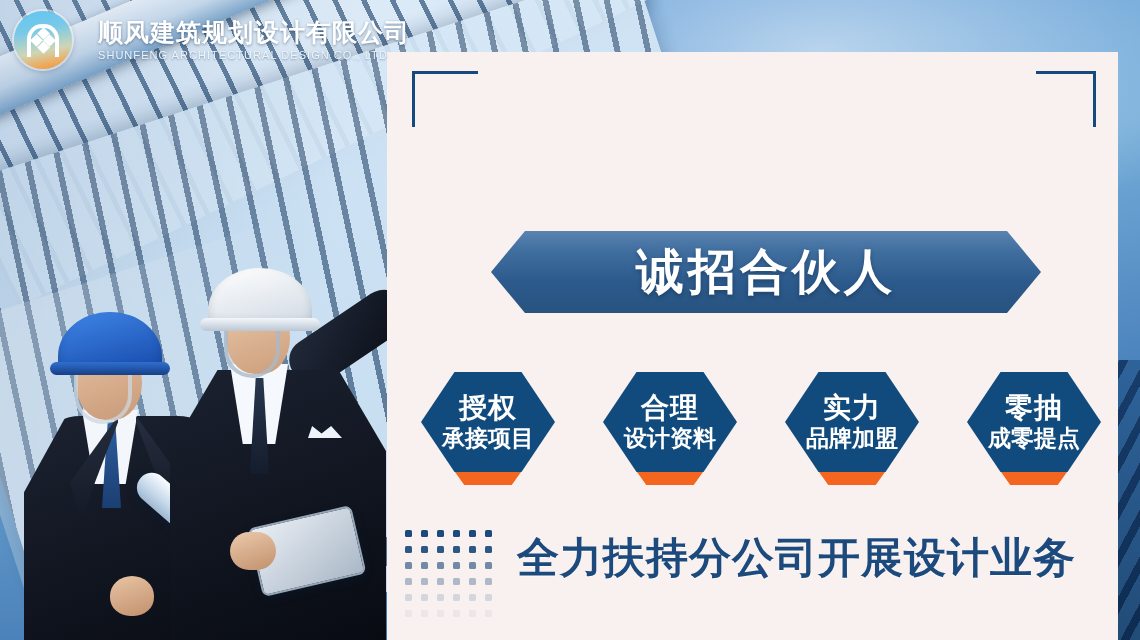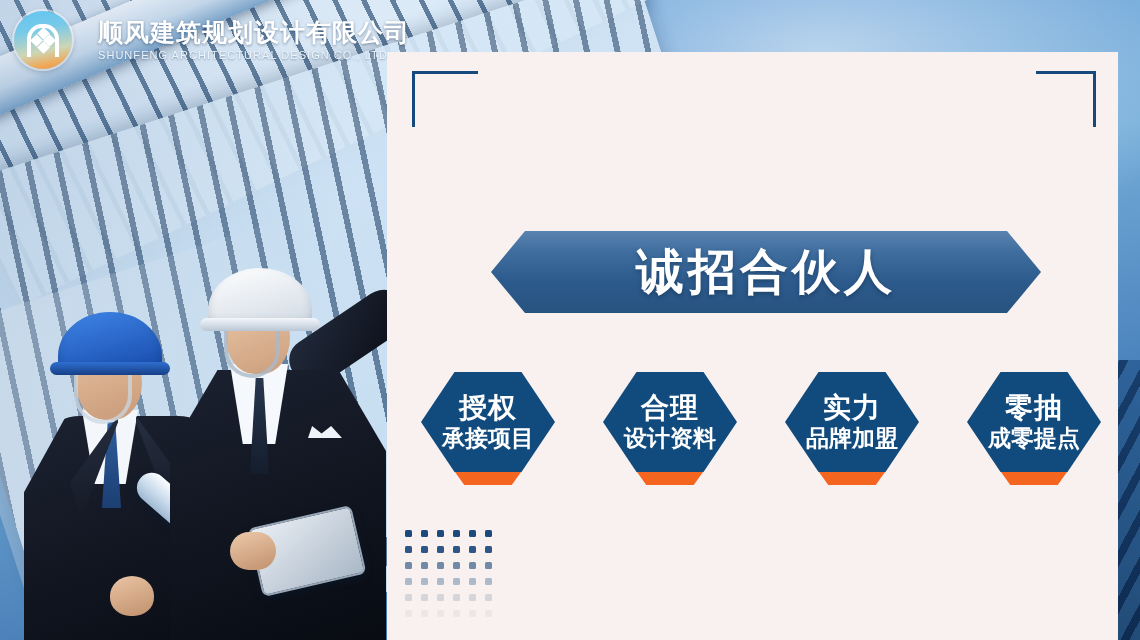--- a/index.html
+++ b/index.html
@@ -465,20 +465,21 @@
         <i style="background: rgb(29, 74, 125); opacity: 0.16;"></i>
         <i style="background: rgb(29, 74, 125); opacity: 0.16;"></i>
         <i style="background: rgb(29, 74, 125); opacity: 0.06;"></i>
         <i style="background: rgb(29, 74, 125); opacity: 0.06;"></i>
         <i style="background: rgb(29, 74, 125); opacity: 0.06;"></i>
         <i style="background: rgb(29, 74, 125); opacity: 0.06;"></i>
         <i style="background: rgb(29, 74, 125); opacity: 0.06;"></i>
         <i style="background: rgb(29, 74, 125); opacity: 0.06;"></i>
       </div>
 
+    <div class="tagline">全力扶持分公司开展设计业务</div>
   </div>
 
   <div id="logo-lockup">
     <div class="logo-mark">
       <div class="arch"></div>
       <div class="dia d-t"></div>
       <div class="dia d-l"></div>
       <div class="dia d-r"></div>
       <div class="dia d-b"></div>
     </div>

